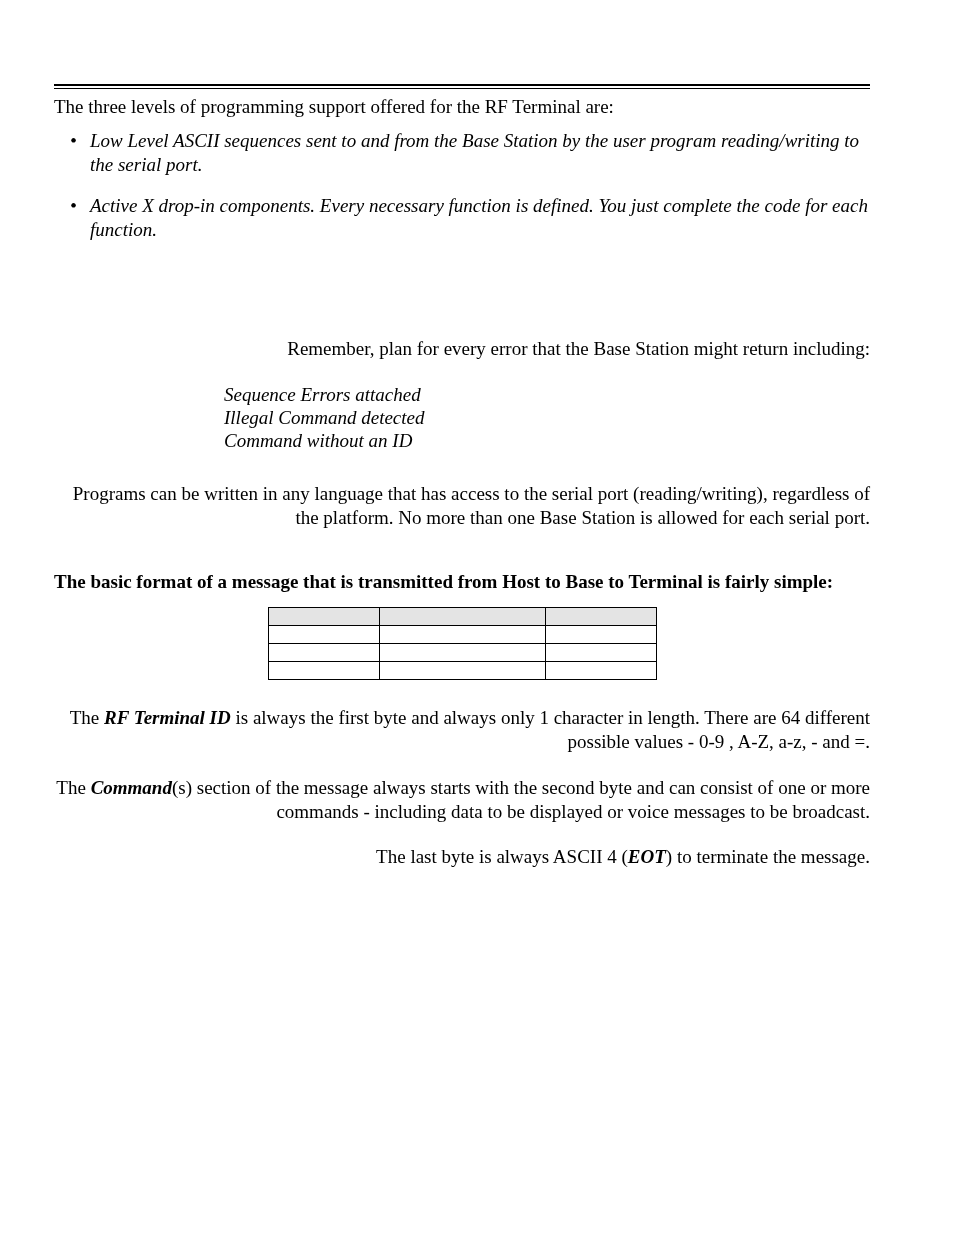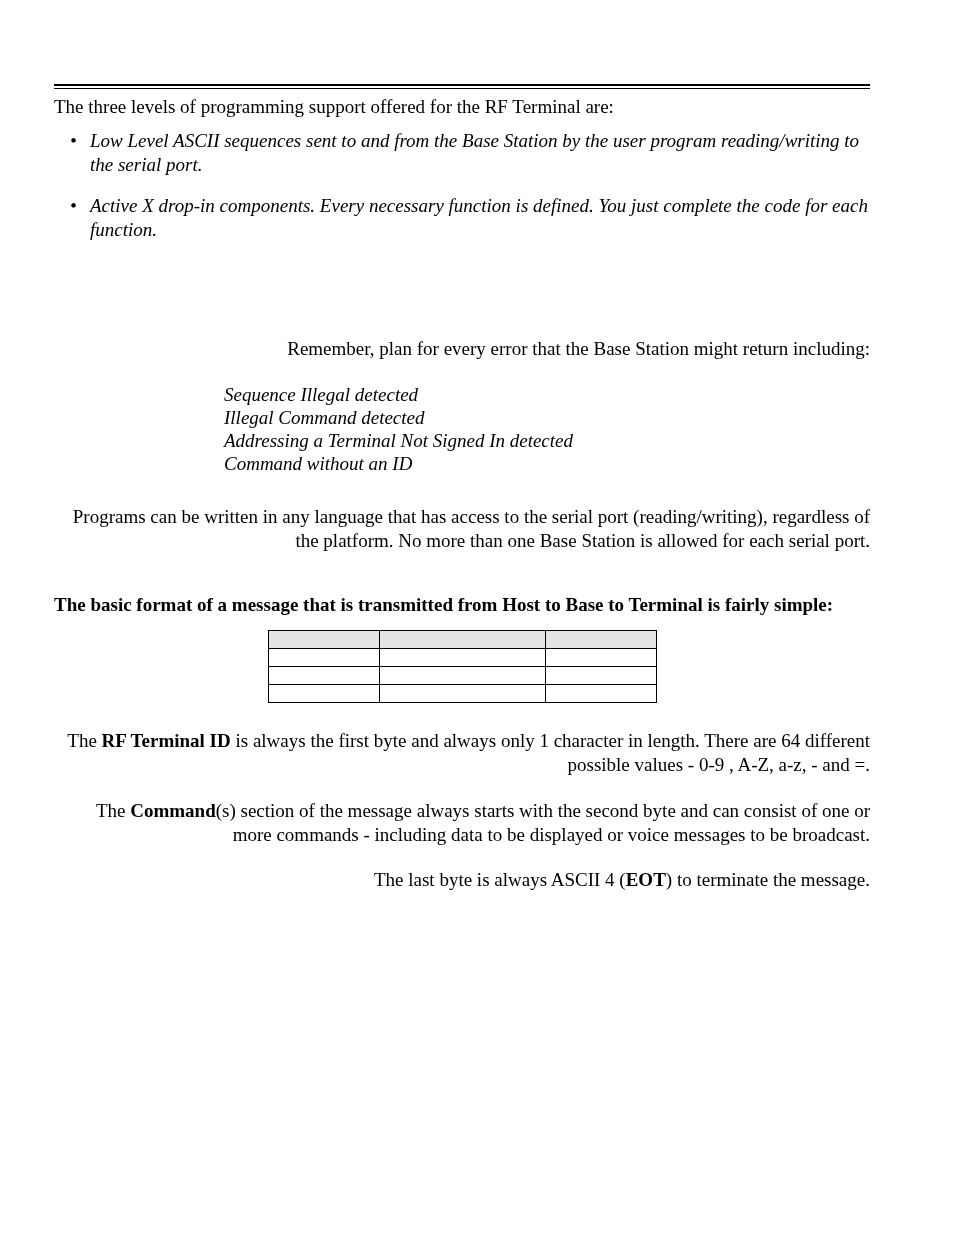--- a/index.html
+++ b/index.html
@@ -68,44 +68,43 @@
     padding: 0;
     font-size: 14px;
   }
   table.msg th {
     background: #e4e4e4;
     font-weight: normal;
   }
   table.msg .c0 { width: 110px; }
   table.msg .c1 { width: 165px; }
   table.msg .c2 { width: 110px; }
-  b { font-weight: bold; }
+  b { font-weight: bold; font-style: italic; }
 </style>
 </head>
 <body>
 
 <div class="page">
   <hr class="hr-top">
   <hr class="hr-bottom">
 
   <p class="intro">The three levels of programming support offered for the RF Terminal are:</p>
 
   <ul class="bullets">
     <li>Low Level ASCII sequences sent to and from the Base Station by the user program reading/writing to the serial port.</li>
     <li>Active X drop-in components. Every necessary function is defined. You just complete the code for each function.</li>
   </ul>
 
   <div class="block-gap"></div>
 
   <p class="indent1 para">Remember, plan for every error that the Base Station might return including:</p>
 
   <div class="errors">
-    <div>Sequence Illegal detected</div>
+    <div>Sequence Errors attached</div>
     <div>Illegal Command detected</div>
-    <div>Addressing a Terminal Not Signed In detected</div>
     <div>Command without an ID</div>
   </div>
 
   <p class="indent1 para">Programs can be written in any language that has access to the serial port (reading/writing), regardless of the platform. No more than one Base Station is allowed for each serial port.</p>
 
   <div style="height:18px"></div>
 
   <p class="indent1 para-tight">The basic format of a message that is transmitted from Host to Base to Terminal is fairly simple:</p>
 
   <table class="msg">

